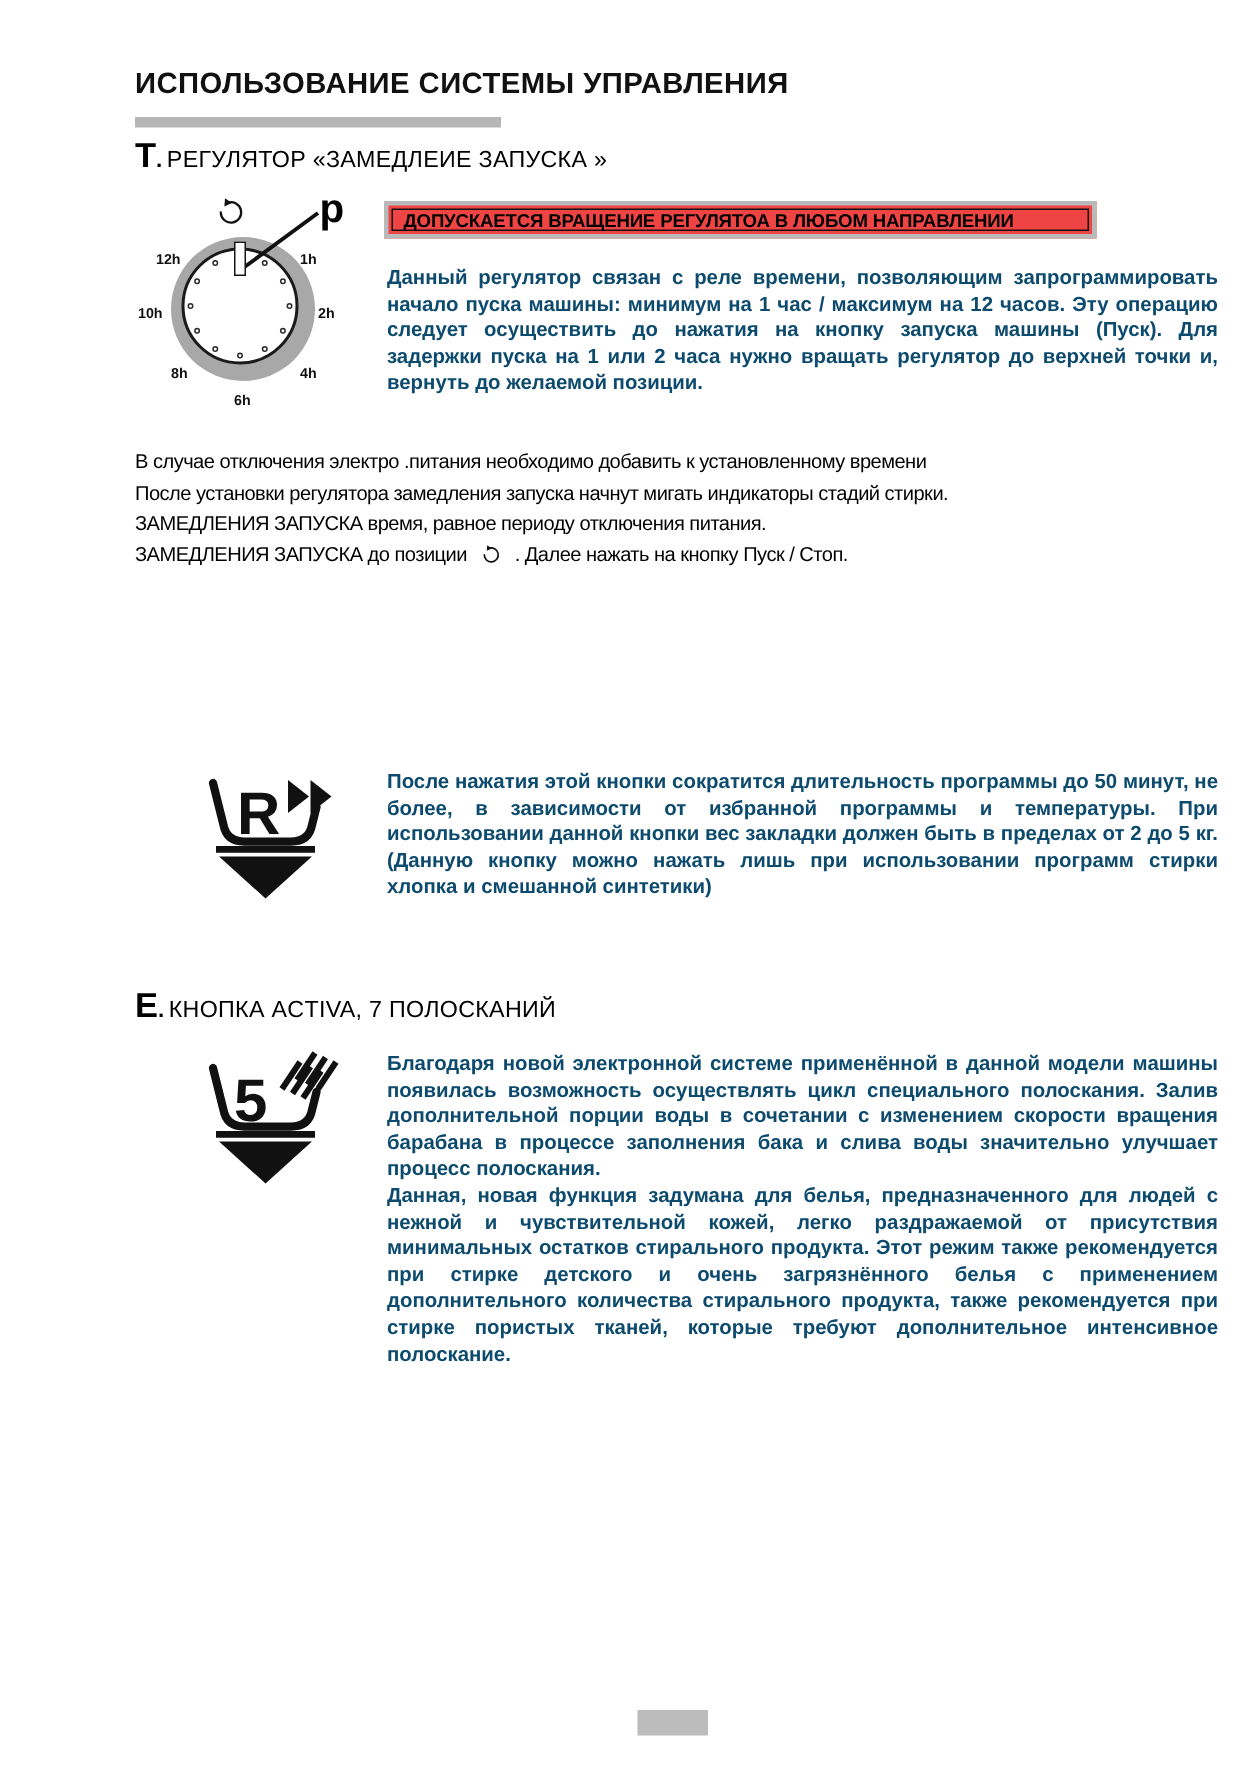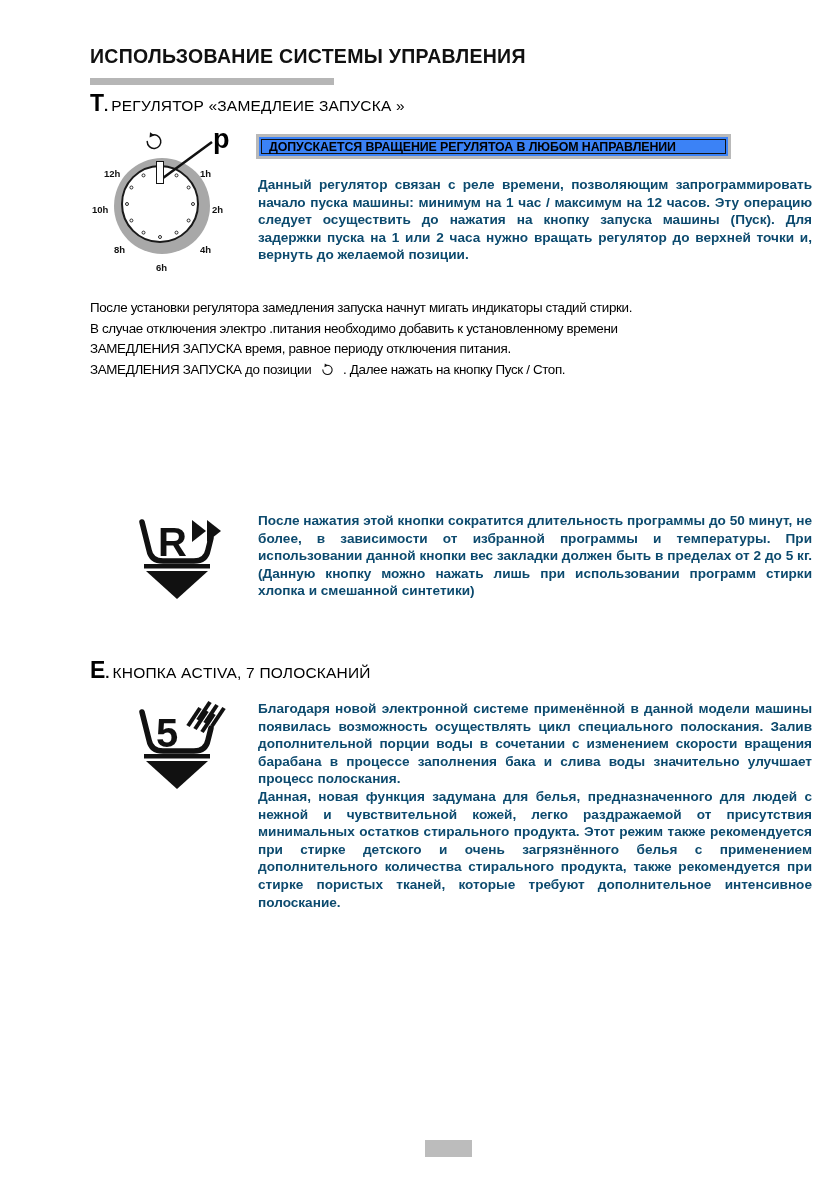--- a/index.html
+++ b/index.html
@@ -155,21 +155,21 @@
 
   
   .notice-box {
     position: absolute;
     left: 228px;
     top: 134px;
     width: 475px;
     height: 25px;
     border: 3px solid #b9b9b9;
     box-sizing: border-box;
-    background: #3b82f6;
+    background: #ef4444;
     display: flex;
     align-items: center;
   }
   .notice-box .inner {
     position: absolute;
     left: 2px; top: 2px; right: 2px; bottom: 2px;
     border: 1.2px solid #111;
     box-sizing: border-box;
     display: flex;
     align-items: center;
@@ -318,24 +318,24 @@
 
   <div class="notice-box">
     <div class="inner">
       <span class="txt">ДОПУСКАЕТСЯ ВРАЩЕНИЕ РЕГУЛЯТОА В ЛЮБОМ НАПРАВЛЕНИИ</span>
     </div>
   </div>
 
   <div class="para" id="para-t">Данный регулятор связан с реле времени, позволяющим запрограммировать начало пуска машины: минимум на 1 час / максимум на 12 часов. Эту операцию следует осуществить до нажатия на кнопку запуска машины (Пуск). Для задержки пуска на 1 или 2 часа  нужно вращать регулятор до верхней точки и, вернуть до желаемой  позиции.</div>
 
   <div class="note-block">
-    <div class="note-line">После установки регулятора замедления запуска начнут мигать индикаторы стадий стирки.</div>
     <div class="note-line spread">
       <span>В случае отключения электро .питания необходимо добавить к установленному времени</span>
     </div>
+    <div class="note-line">После установки регулятора замедления запуска начнут мигать индикаторы стадий стирки.</div>
     <div class="note-line">ЗАМЕДЛЕНИЯ ЗАПУСКА время, равное периоду отключения питания.</div>
     <div class="note-line">
       <span>ЗАМЕДЛЕНИЯ ЗАПУСКА до позиции</span>
       <span class="inline-rot">
         <svg viewBox="0 0 22 22" width="15" height="15" aria-hidden="true">
           <path d="M4.2 11.6 a6.8 6.8 0 1 0 4.6 -6.4" fill="none" stroke="#111" stroke-width="1.6" stroke-linecap="round"></path>
           <path d="M7.0 2.2 L11.6 5.3 L6.6 7.6 Z" fill="#111"></path>
         </svg>
       </span>
       <span>. Далее нажать на кнопку Пуск / Стоп.</span>

